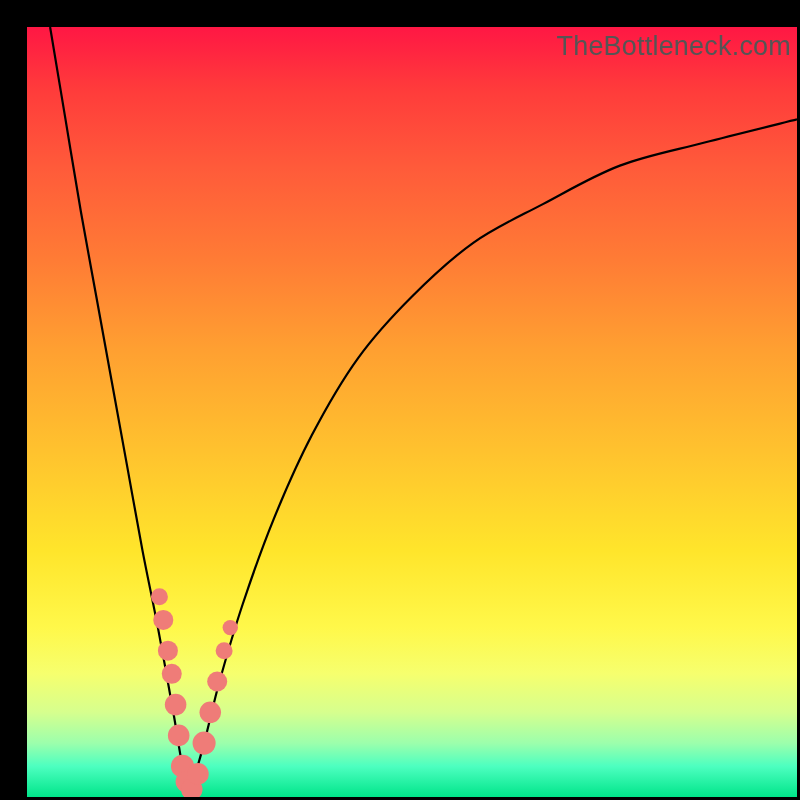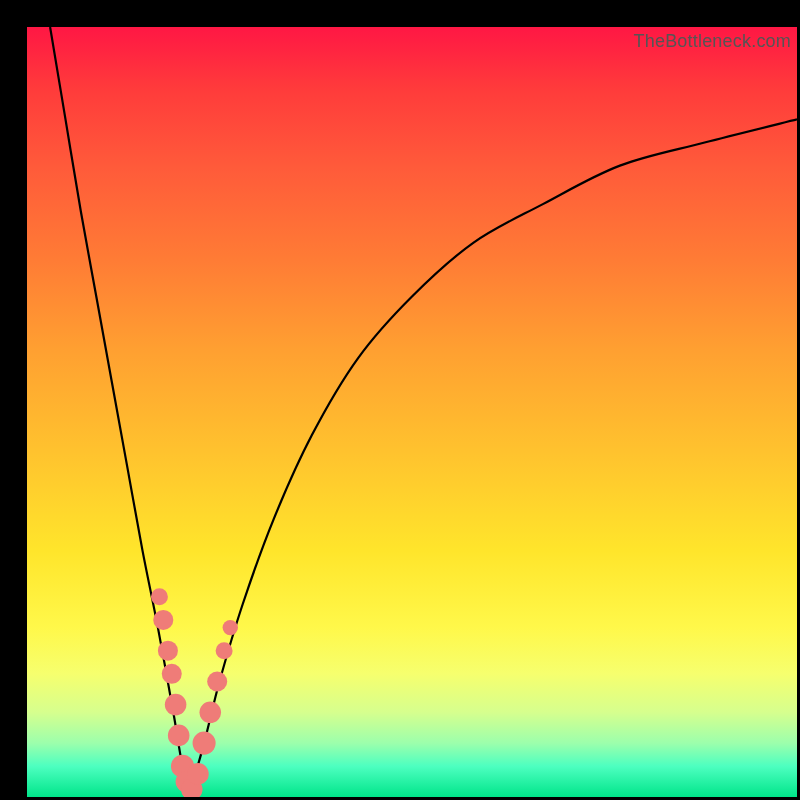--- a/index.html
+++ b/index.html
@@ -38,21 +38,21 @@
       #9cffac 93%,
       #4dffc0 96%,
       #00e58a 100%
     );
   }
   .watermark {
     position: absolute;
     top: 4px;
     right: 6px;
     color: #555;
-    font-size: 18px;
+    font-size: 27px;
     font-weight: 500;
     letter-spacing: 0.2px;
     user-select: none;
   }
   svg.curve {
     position: absolute;
     left: 0; top: 0;
     width: 770px;
     height: 770px;
   }

